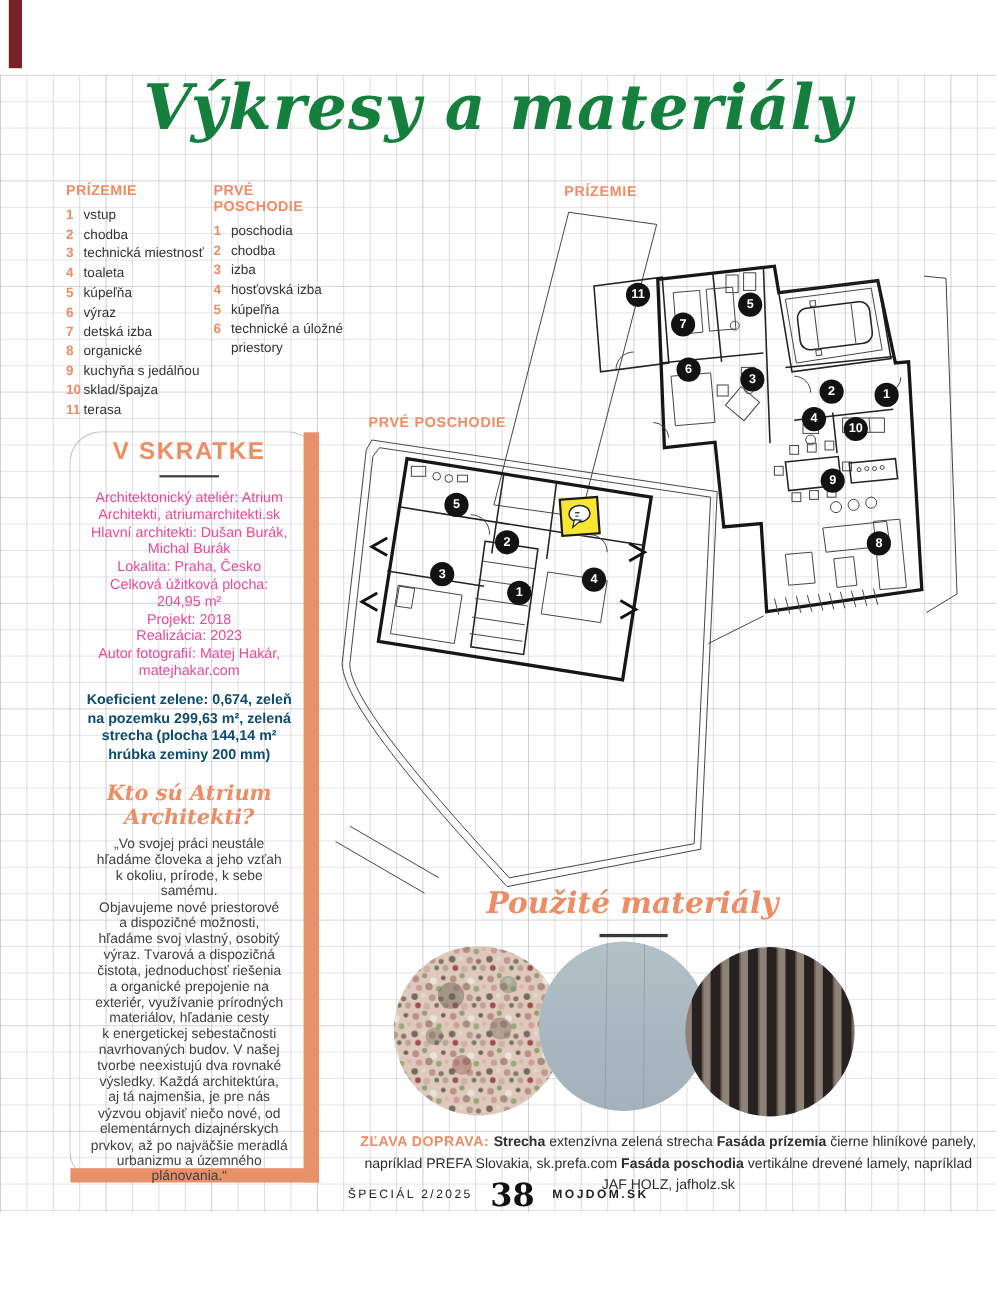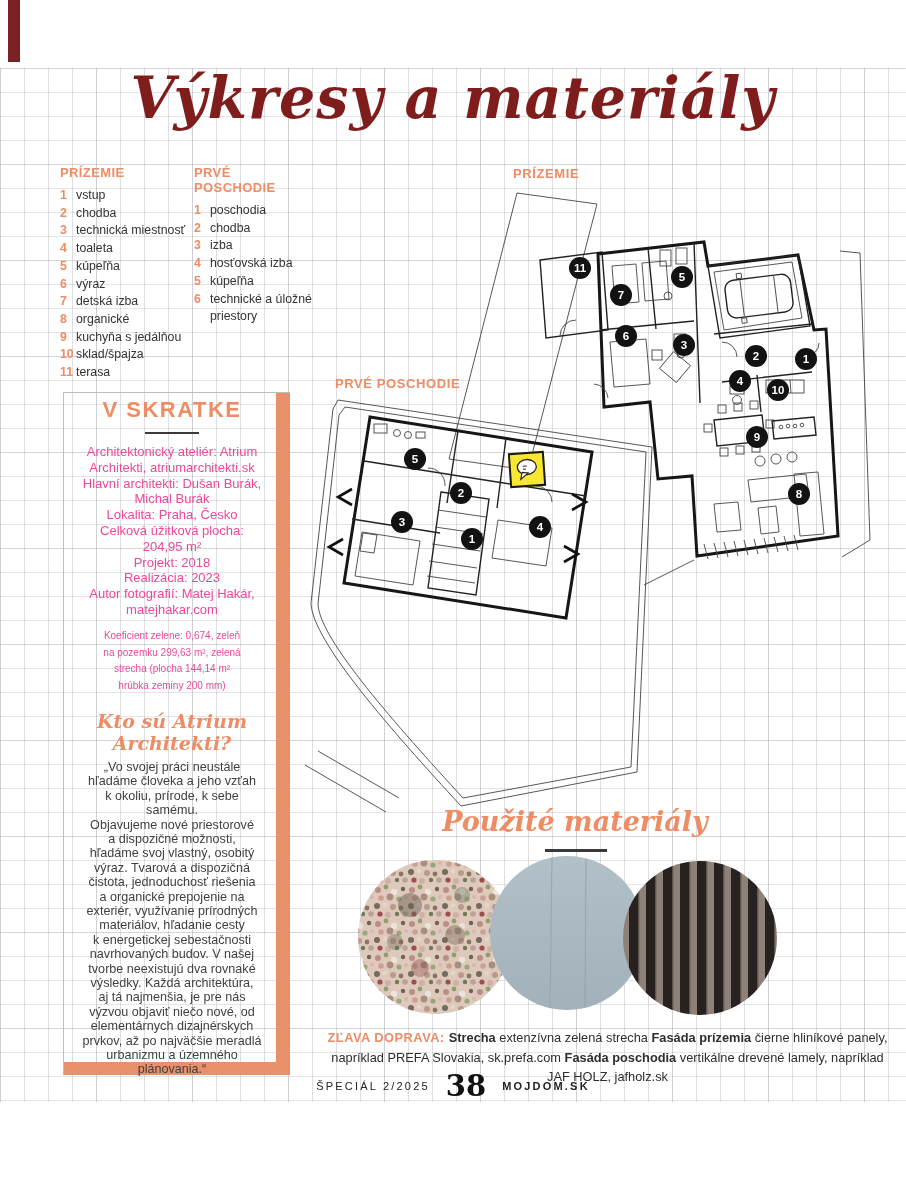--- a/index.html
+++ b/index.html
@@ -9,41 +9,41 @@
   .grid-band{position:absolute;left:0;top:68px;width:906px;height:1034px;
     background-image:
       linear-gradient(to right, rgba(168,168,182,.38) 1px, transparent 1px),
       linear-gradient(to bottom, rgba(168,168,182,.30) 1px, transparent 1px),
       linear-gradient(to right, rgba(150,150,168,.22) 1px, transparent 1px),
       linear-gradient(to bottom, rgba(150,150,168,.22) 1px, transparent 1px);
     background-size:24px 24px,24px 24px,96px 96px,96px 96px;}
   .maroon-bar{position:absolute;left:8px;top:0;width:12px;height:62px;background:#7b2125;}
   .main-title{position:absolute;left:0;top:64px;width:906px;text-align:center;
     font-family:"DejaVu Serif",serif;font-style:italic;font-weight:700;
-    font-size:57px;letter-spacing:1px;color:#7f1d1d;}
+    font-size:57px;letter-spacing:1px;color:#15803d;}
   
   .legend{position:absolute;width:135px;}
   .legend.col1{left:60px;top:165px;}
   .legend.col2{left:194px;top:165px;width:122px;}
   .legend-title{color:#ee8c64;font-weight:bold;font-size:13px;letter-spacing:.4px;margin-bottom:7px;}
   .legend-item{font-size:12.3px;line-height:17.7px;color:#333;display:flex;}
   .legend-item .num{color:#ee8c64;font-weight:bold;min-width:16px;}
   .plan-label{position:absolute;color:#ee8c64;font-weight:bold;font-size:13px;letter-spacing:.6px;}
   .plan-label.pz{left:513px;top:166px;}
   .plan-label.pp{left:335px;top:376px;}
   
   .skratke{position:absolute;left:63px;top:392px;width:227px;height:683px;
-    border-top:1px solid #bdbdbd;border-left:1px solid #bdbdbd;box-sizing:border-box;}
+    border-top:1px solid #bdbdbd;border-left:1px solid #bdbdbd;box-sizing:border-box;border-radius:29px;}
   .skratke .bar-right{position:absolute;right:0;top:0;width:14px;height:100%;background:#e8906a;}
   .skratke .bar-bottom{position:absolute;left:0;bottom:0;width:100%;height:13px;background:#e8906a;}
   .skratke-inner{position:absolute;left:4px;top:4px;width:208px;text-align:center;}
   .skratke-title{color:#ee8c64;font-weight:bold;font-size:22px;letter-spacing:1.5px;}
   .skratke-rule{width:54px;height:2px;background:#3a3a3a;margin:9px auto 10px auto;}
   .skratke-info{font-size:13px;line-height:15.8px;white-space:pre-line;color:#ec4899;}
-  .skratke-note{font-size:10px;line-height:16.8px;font-weight:normal;white-space:pre-line;color:#ec4899;margin-top:10px;}
+  .skratke-note{font-size:13px;line-height:16.8px;font-weight:bold;white-space:pre-line;color:#0c4a6e;margin-top:10px;}
   .skratke-sub{font-family:"DejaVu Serif",serif;font-style:italic;font-weight:700;
     color:#ee8c64;font-size:19px;line-height:22px;white-space:pre-line;margin-top:15px;}
   .skratke-quote{font-size:12.6px;line-height:14.4px;white-space:pre-line;color:#3f3f3f;margin-top:6px;}
   
   svg.plans{position:absolute;left:0;top:0;}
   .wall{fill:none;stroke:#161616;stroke-width:3px;stroke-linejoin:miter;}
   .mid{fill:none;stroke:#222;stroke-width:1.4px;}
   .thin{fill:none;stroke:#444;stroke-width:.9px;}
   .chev{fill:none;stroke:#111;stroke-width:2.6px;}
   .badge{position:absolute;width:22px;height:22px;border-radius:50%;background:#121212;color:#fff;

